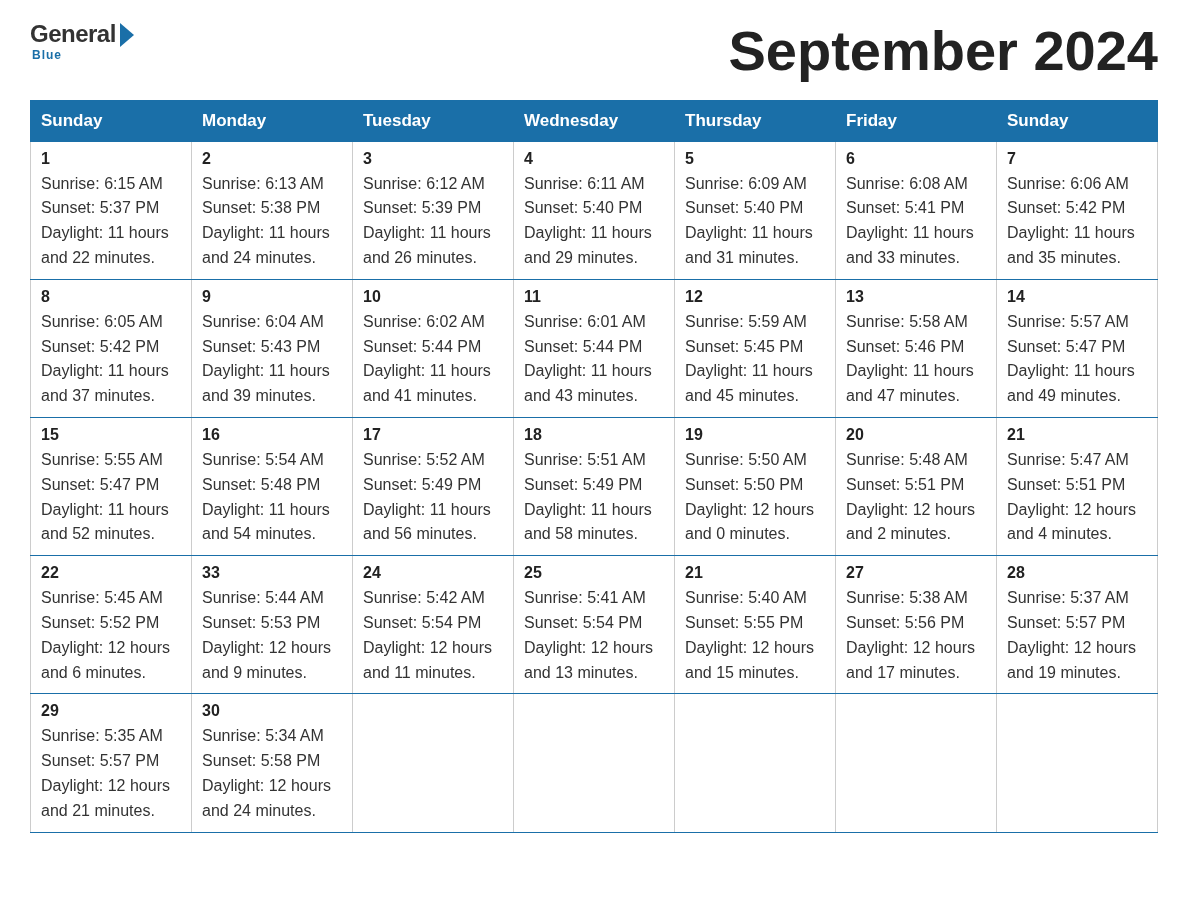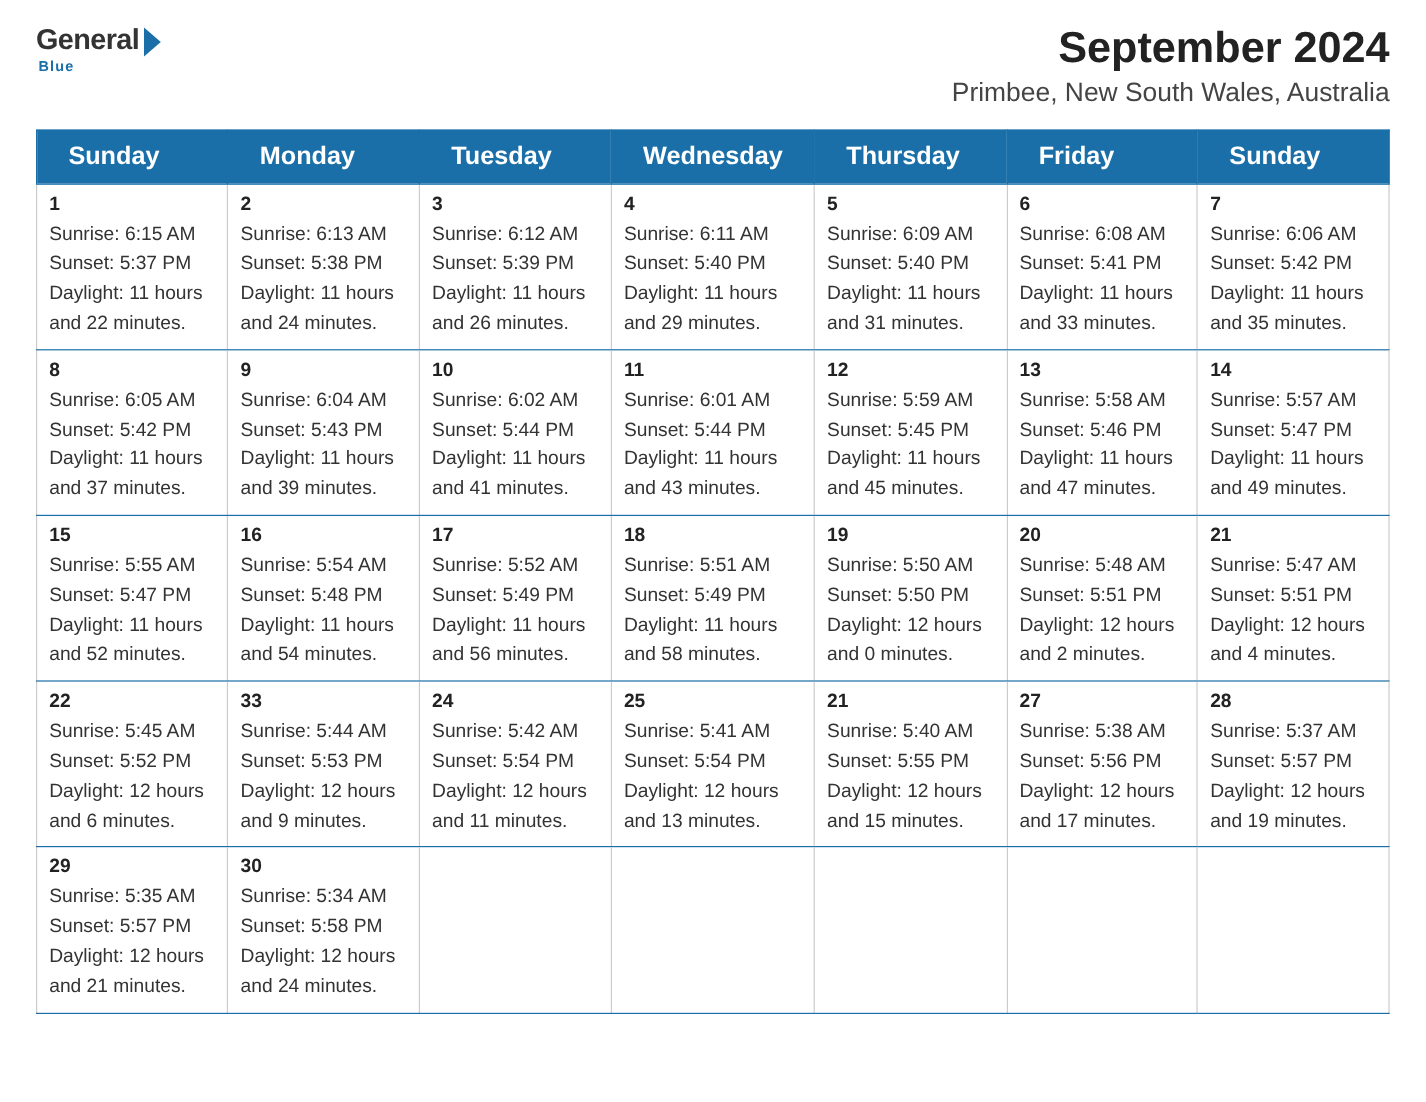--- a/index.html
+++ b/index.html
@@ -45,41 +45,41 @@
       font-size: 12px;
       color: #1a6fa8;
       font-weight: bold;
       margin-left: 2px;
       letter-spacing: 1px;
     }
     .title-section {
       text-align: right;
     }
     .month-title {
-      font-size: 36px;
+      font-size: 56px;
       font-weight: bold;
       color: #222;
       line-height: 1.1;
     }
     .location-title {
       font-size: 22px;
       color: #444;
       margin-top: 4px;
     }
     .calendar {
       width: 100%;
       border-collapse: collapse;
       border: 1.5px solid #1a6fa8;
     }
     .calendar thead tr th {
       background: #1a6fa8;
       color: #fff;
-      font-size: 21px;
-      font-weight: bold;
-      padding: 10px 26px;
+      font-size: 17px;
+      font-weight: bold;
+      padding: 10px 10px;
       text-align: left;
       border: 1px solid #1a6fa8;
     }
     .calendar tbody tr td {
       vertical-align: top;
       padding: 8px 10px;
       border: 1px solid #ccc;
       border-bottom: 1.5px solid #1a6fa8;
       font-size: 13px;
       color: #333;
@@ -110,21 +110,20 @@
 <div class="header">
   <div class="logo">
     <div class="logo-top">
       <span class="logo-general">General</span>
       <div class="logo-arrow"></div>
     </div>
     <span class="logo-bottom">Blue</span>
   </div>
   <div class="title-section">
     <div class="month-title">September 2024</div>
-    <div class="location-title">Primbee, New South Wales, Australia</div>
   </div>
 </div>
 
 <table class="calendar">
   <thead>
     <tr>
     <th>Sunday</th>
         <th>Monday</th>
         <th>Tuesday</th>
         <th>Wednesday</th>

